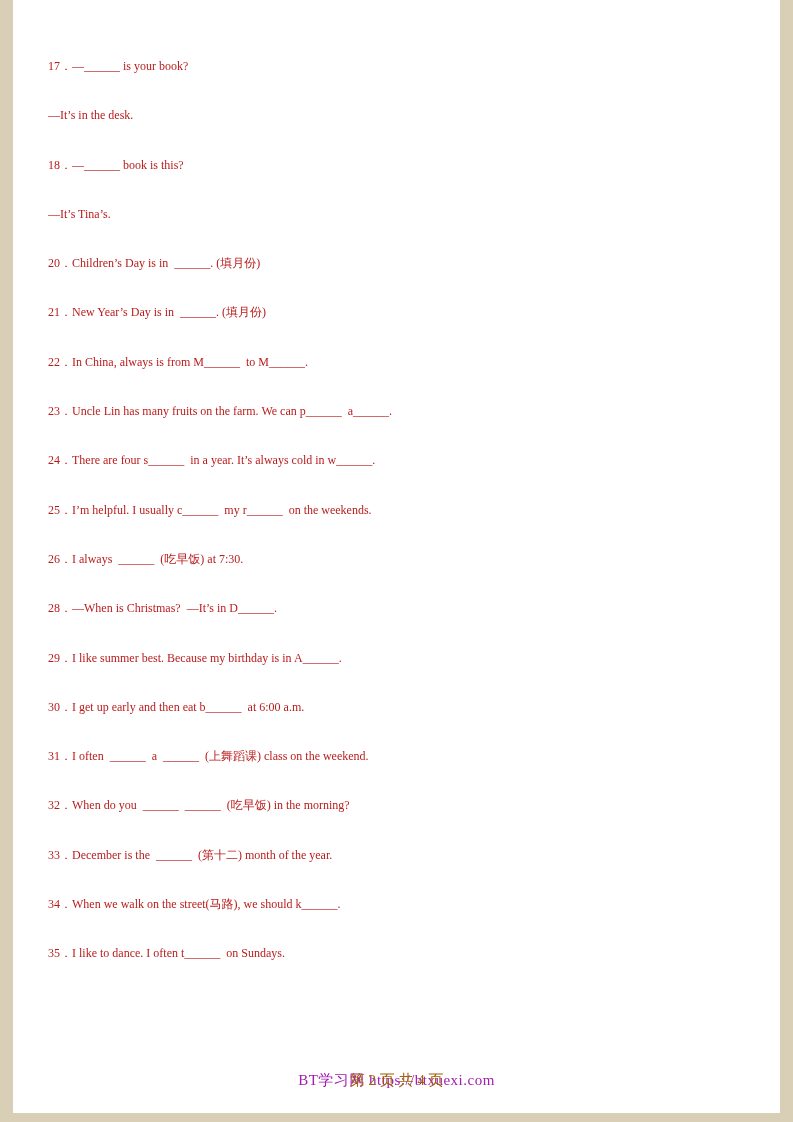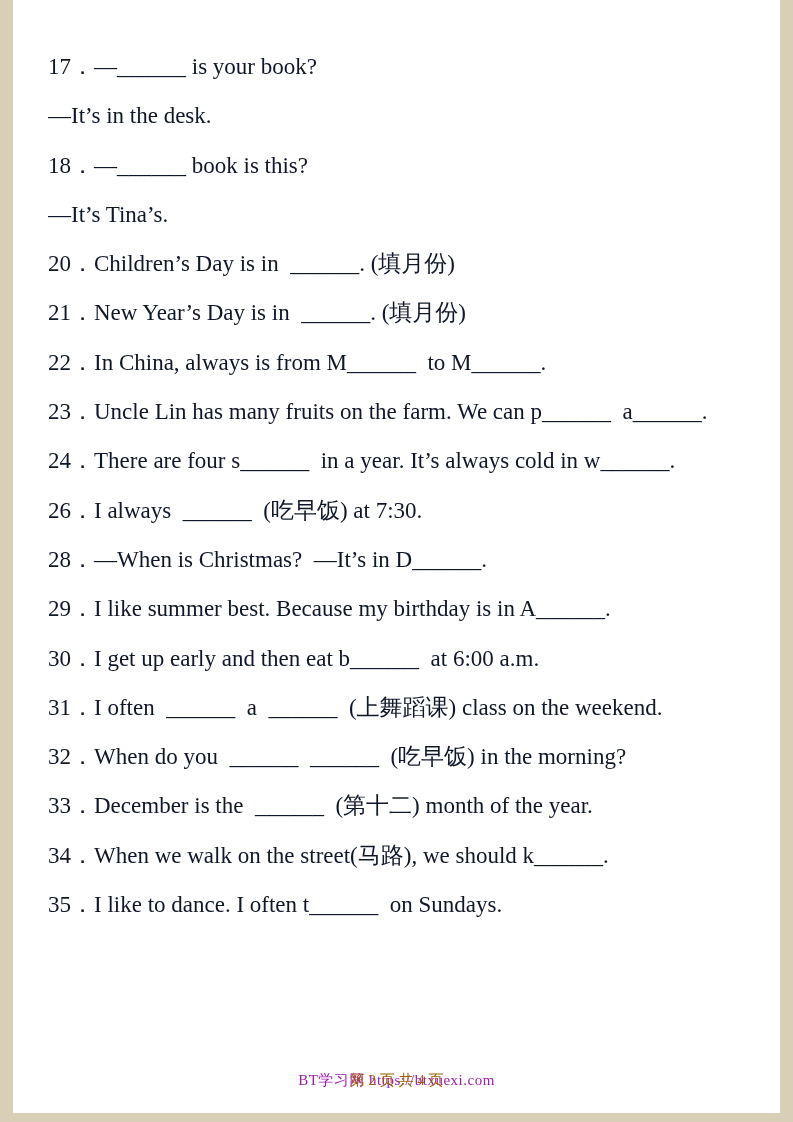--- a/index.html
+++ b/index.html
@@ -21,22 +21,22 @@
     top: 0;
     bottom: 9px;
     background: #ffffff;
   }
   .content {
     padding: 42px 26px 0 35px;
   }
   .line {
     height: 49.3px;
     line-height: 49.3px;
-    font-size: 23px;
-    color: #0f172a;
+    font-size: 12px;
+    color: #b91c1c;
     white-space: pre;
     overflow: hidden;
   }
   .num {
     display: inline-block;
     min-width: 0;
   }
   .footer {
     position: absolute;
     left: 0;
@@ -67,20 +67,21 @@
   <div class="content">
     <div class="line"><span class="num">17．</span><span>—______ is your book?</span></div>
     <div class="line"><span class="num"></span><span>—It’s in the desk.</span></div>
     <div class="line"><span class="num">18．</span><span>—______ book is this?</span></div>
     <div class="line"><span class="num"></span><span>—It’s Tina’s.</span></div>
     <div class="line"><span class="num">20．</span><span>Children’s Day is in  ______. (填月份)</span></div>
     <div class="line"><span class="num">21．</span><span>New Year’s Day is in  ______. (填月份)</span></div>
     <div class="line"><span class="num">22．</span><span>In China, always is from M______  to M______.</span></div>
     <div class="line"><span class="num">23．</span><span>Uncle Lin has many fruits on the farm. We can p______  a______.</span></div>
     <div class="line"><span class="num">24．</span><span>There are four s______  in a year. It’s always cold in w______.</span></div>
+    <div class="line"><span class="num">25．</span><span>I’m helpful. I usually c______  my r______  on the weekends.</span></div>
     <div class="line"><span class="num">26．</span><span>I always  ______  (吃早饭) at 7:30.</span></div>
     <div class="line"><span class="num">28．</span><span>—When is Christmas?  —It’s in D______.</span></div>
     <div class="line"><span class="num">29．</span><span>I like summer best. Because my birthday is in A______.</span></div>
     <div class="line"><span class="num">30．</span><span>I get up early and then eat b______  at 6:00 a.m.</span></div>
     <div class="line"><span class="num">31．</span><span>I often  ______  a  ______  (上舞蹈课) class on the weekend.</span></div>
     <div class="line"><span class="num">32．</span><span>When do you  ______  ______  (吃早饭) in the morning?</span></div>
     <div class="line"><span class="num">33．</span><span>December is the  ______  (第十二) month of the year.</span></div>
     <div class="line"><span class="num">34．</span><span>When we walk on the street(马路), we should k______.</span></div>
     <div class="line"><span class="num">35．</span><span>I like to dance. I often t______  on Sundays.</span></div>
   </div>

